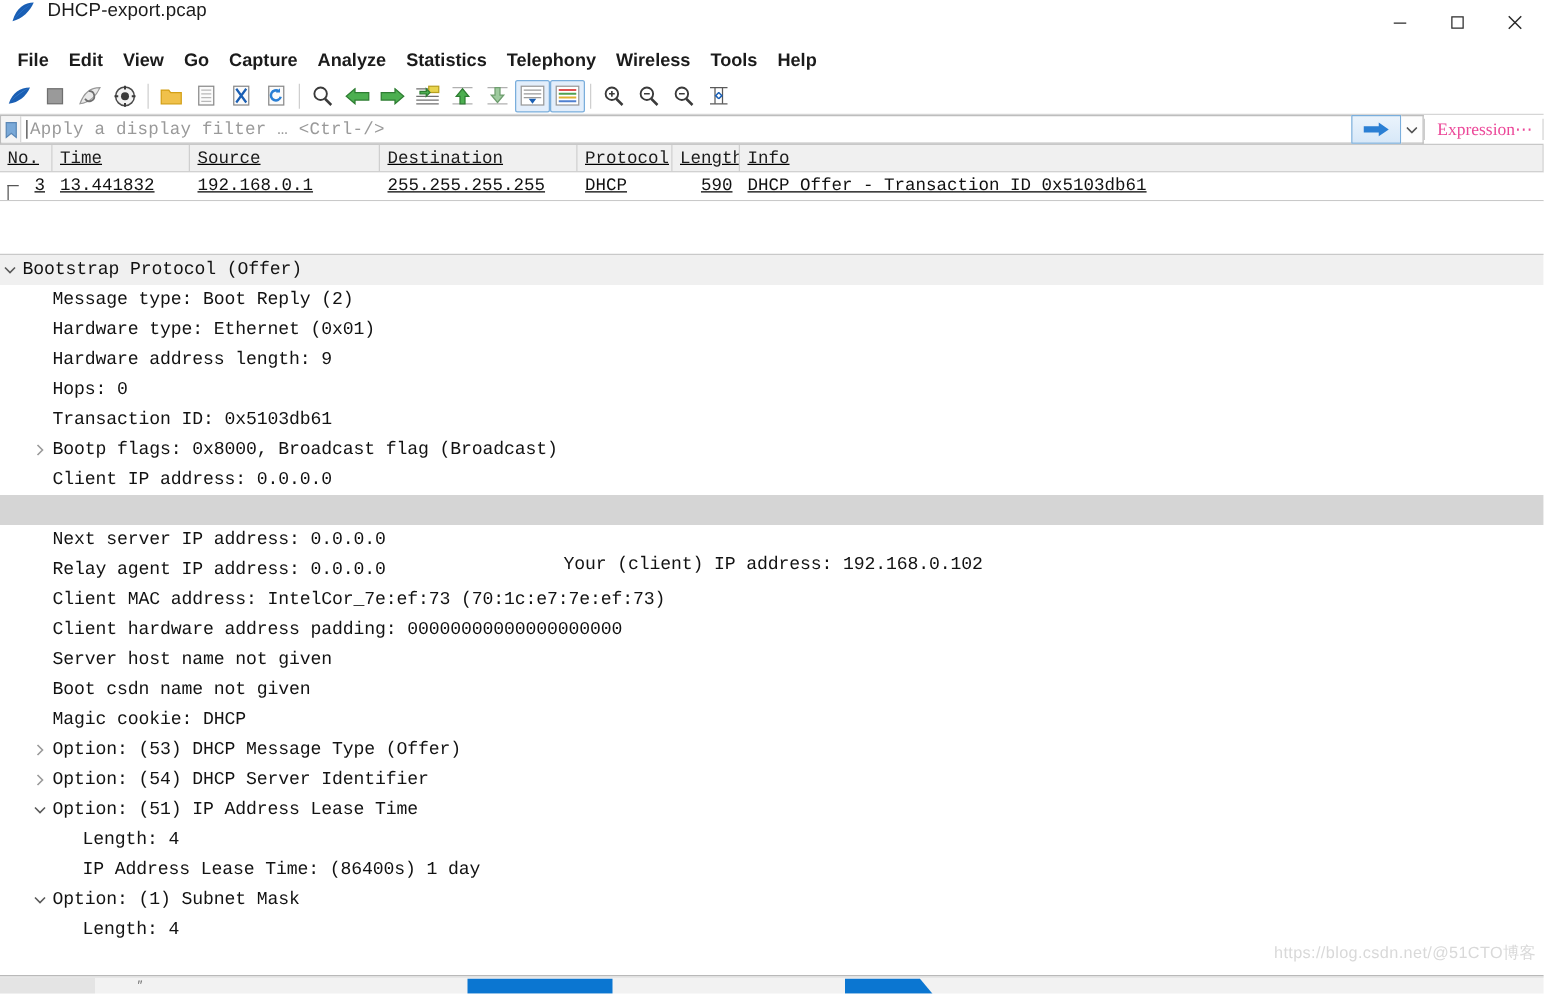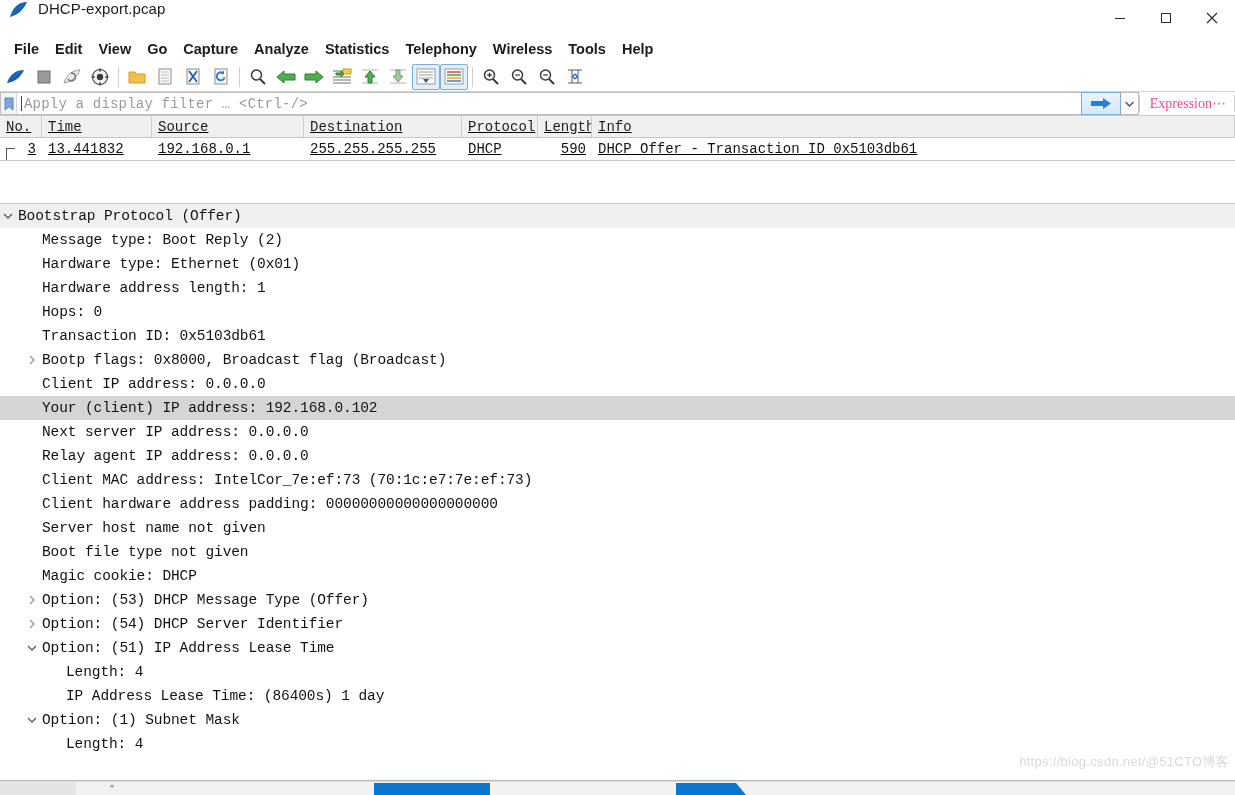--- a/index.html
+++ b/index.html
@@ -231,21 +231,21 @@
     height: 24px;
     display: flex;
     align-items: center;
     font-family: Liberation Mono, monospace;
     font-size: 14.5px;
     color: #121212;
     white-space: nowrap;
     letter-spacing: -0.1px;
   }
   .drow.root { background: #f0f0f0; }
-  .drow.selected { background: #d5d5d5; }
+  .drow.selected { background: #d5d5d5; flex-direction: column; }
   .twisty {
     width: 16px; height: 24px;
     flex: 0 0 auto;
     display: flex; align-items: center; justify-content: center;
     color: #5a5a5a;
   }
   .twisty svg { display:block; }
   .dlabel { padding-left: 2px; }
 
   
@@ -573,21 +573,21 @@
         <div class="dlabel">Message type: Boot Reply (2)</div>
       </div>
       <div class="drow">
         <div style="width: 24px; flex: 0 0 auto; height: 24px;"></div>
         <div class="twisty"></div>
         <div class="dlabel">Hardware type: Ethernet (0x01)</div>
       </div>
       <div class="drow">
         <div style="width: 24px; flex: 0 0 auto; height: 24px;"></div>
         <div class="twisty"></div>
-        <div class="dlabel">Hardware address length: 1</div>
+        <div class="dlabel">Hardware address length: 9</div>
       </div>
       <div class="drow">
         <div style="width: 24px; flex: 0 0 auto; height: 24px;"></div>
         <div class="twisty"></div>
         <div class="dlabel">Hops: 0</div>
       </div>
       <div class="drow">
         <div style="width: 24px; flex: 0 0 auto; height: 24px;"></div>
         <div class="twisty"></div>
         <div class="dlabel">Transaction ID: 0x5103db61</div>
@@ -632,21 +632,21 @@
         <div class="dlabel">Client hardware address padding: 00000000000000000000</div>
       </div>
       <div class="drow">
         <div style="width: 24px; flex: 0 0 auto; height: 24px;"></div>
         <div class="twisty"></div>
         <div class="dlabel">Server host name not given</div>
       </div>
       <div class="drow">
         <div style="width: 24px; flex: 0 0 auto; height: 24px;"></div>
         <div class="twisty"></div>
-        <div class="dlabel">Boot file type not given</div>
+        <div class="dlabel">Boot csdn name not given</div>
       </div>
       <div class="drow">
         <div style="width: 24px; flex: 0 0 auto; height: 24px;"></div>
         <div class="twisty"></div>
         <div class="dlabel">Magic cookie: DHCP</div>
       </div>
       <div class="drow">
         <div style="width: 24px; flex: 0 0 auto; height: 24px;"></div>
         <div class="twisty">
           <svg width="10" height="10" viewBox="0 0 10 10">

